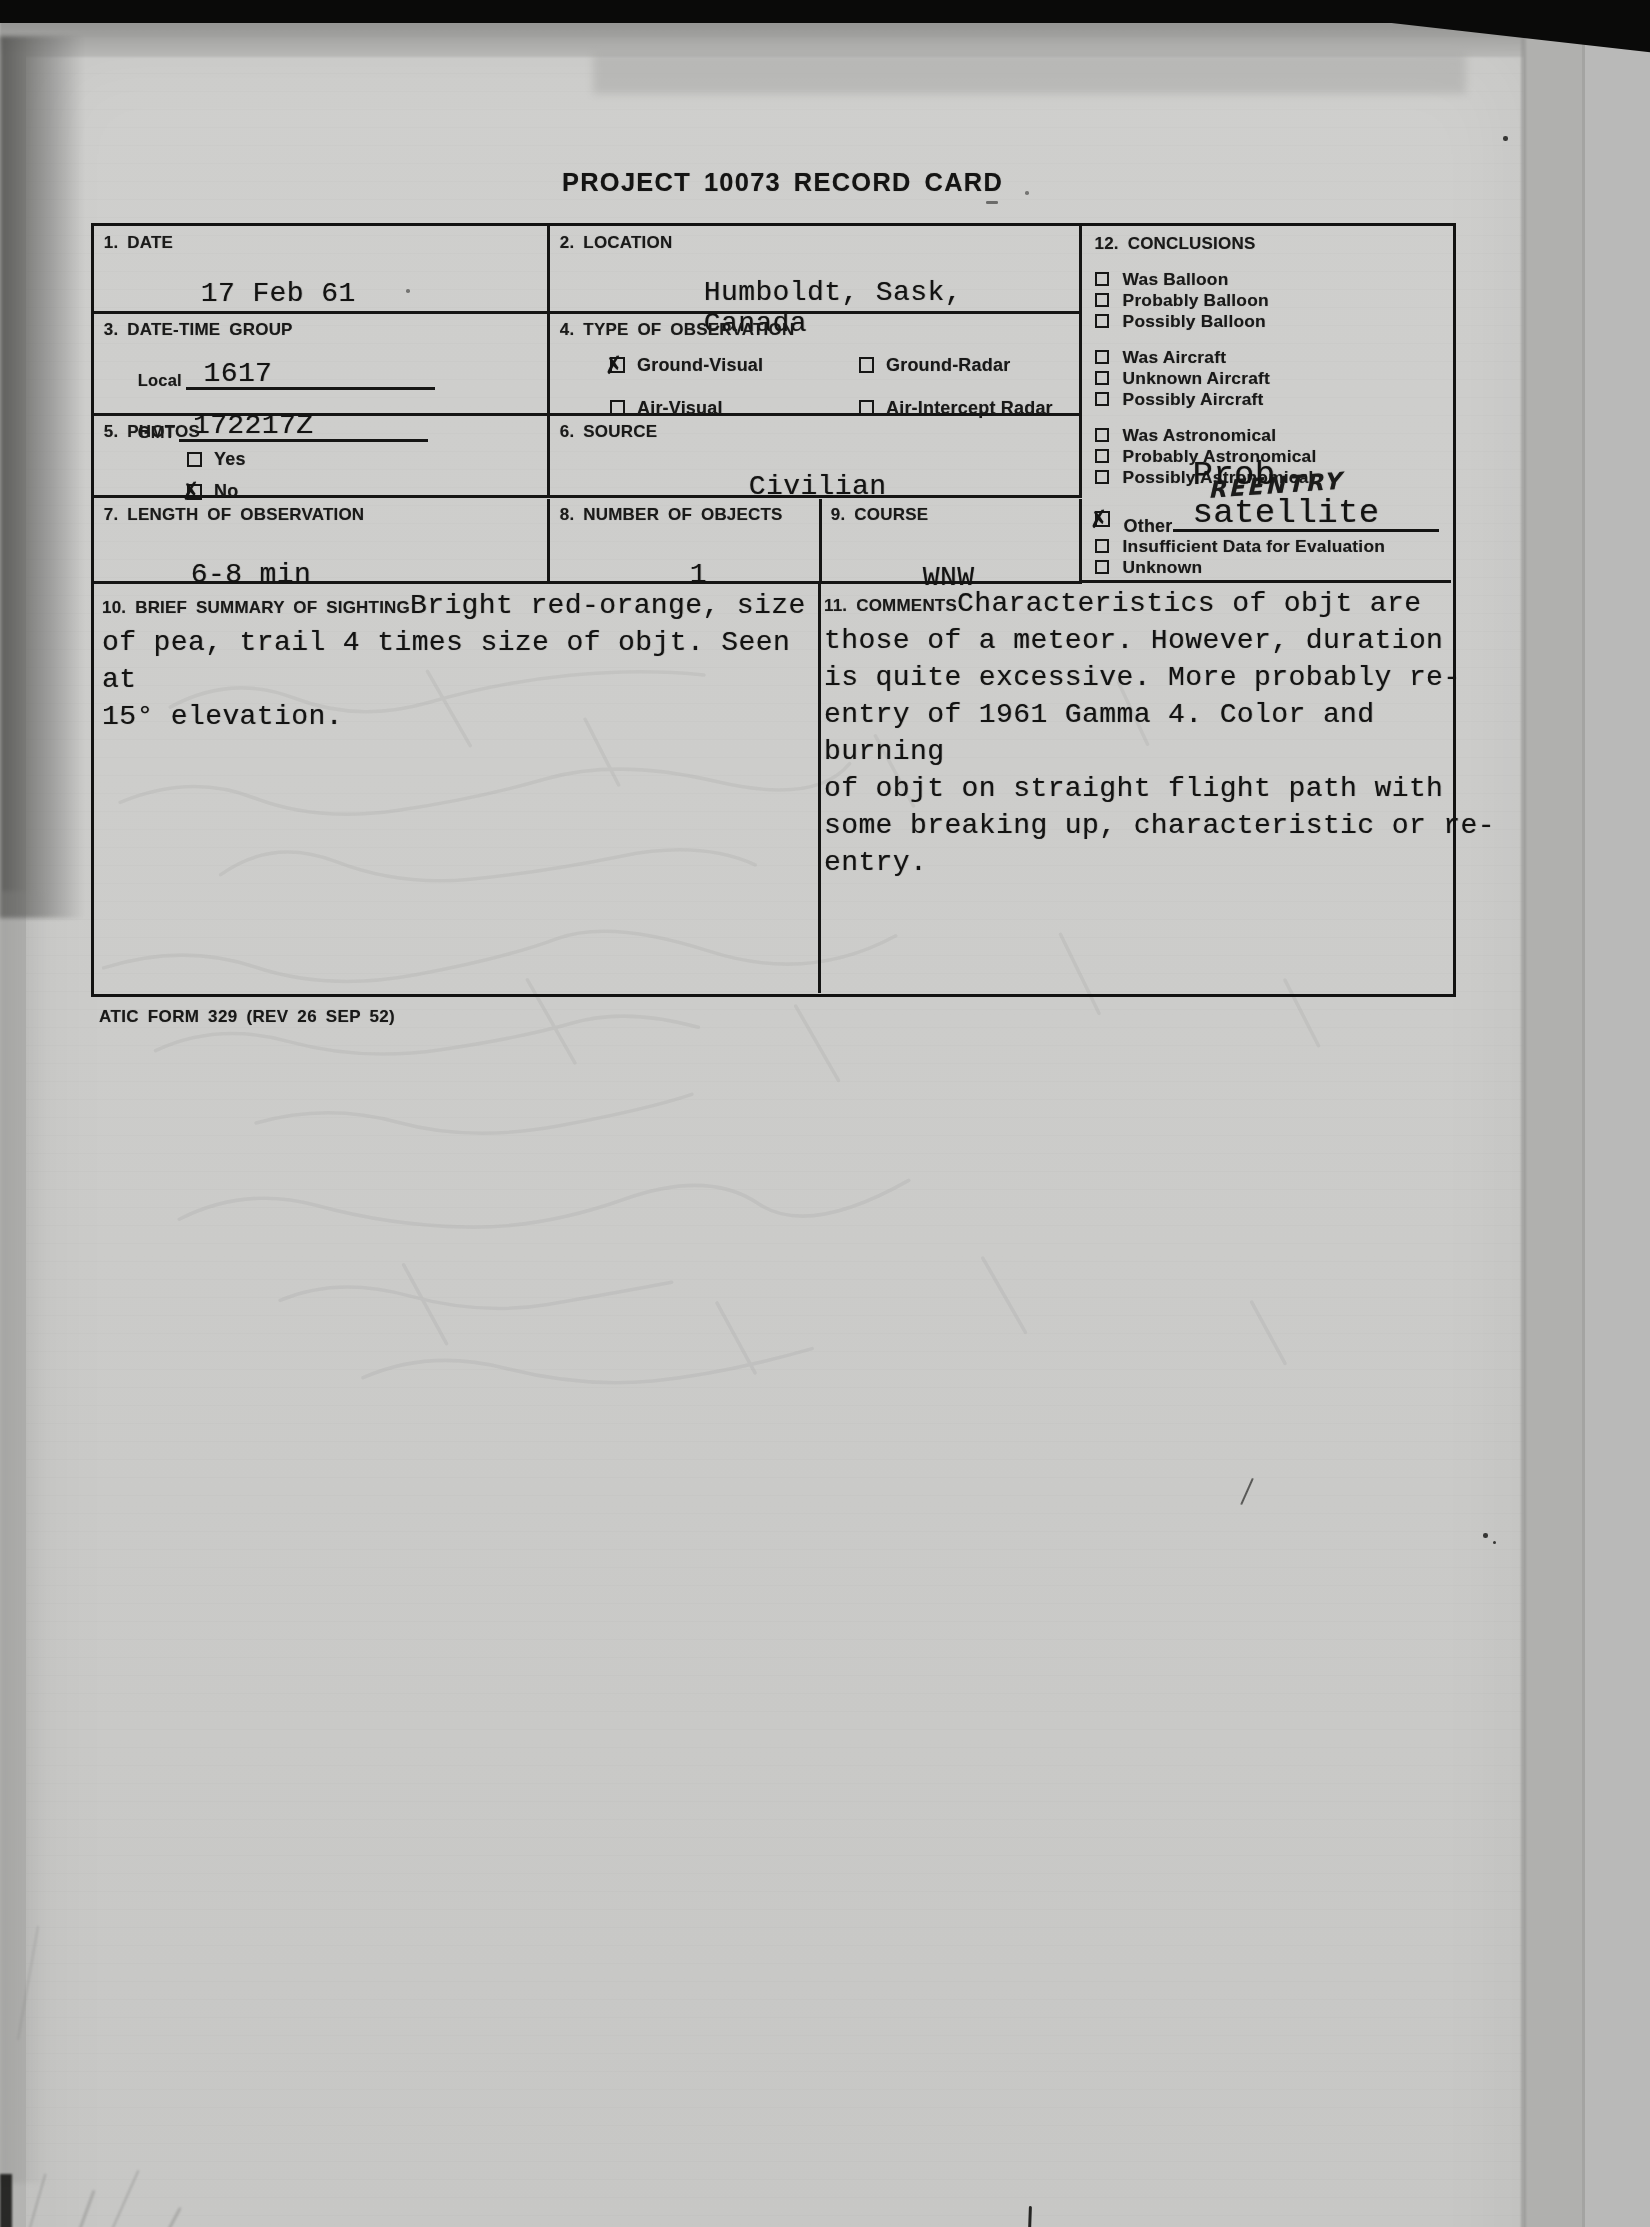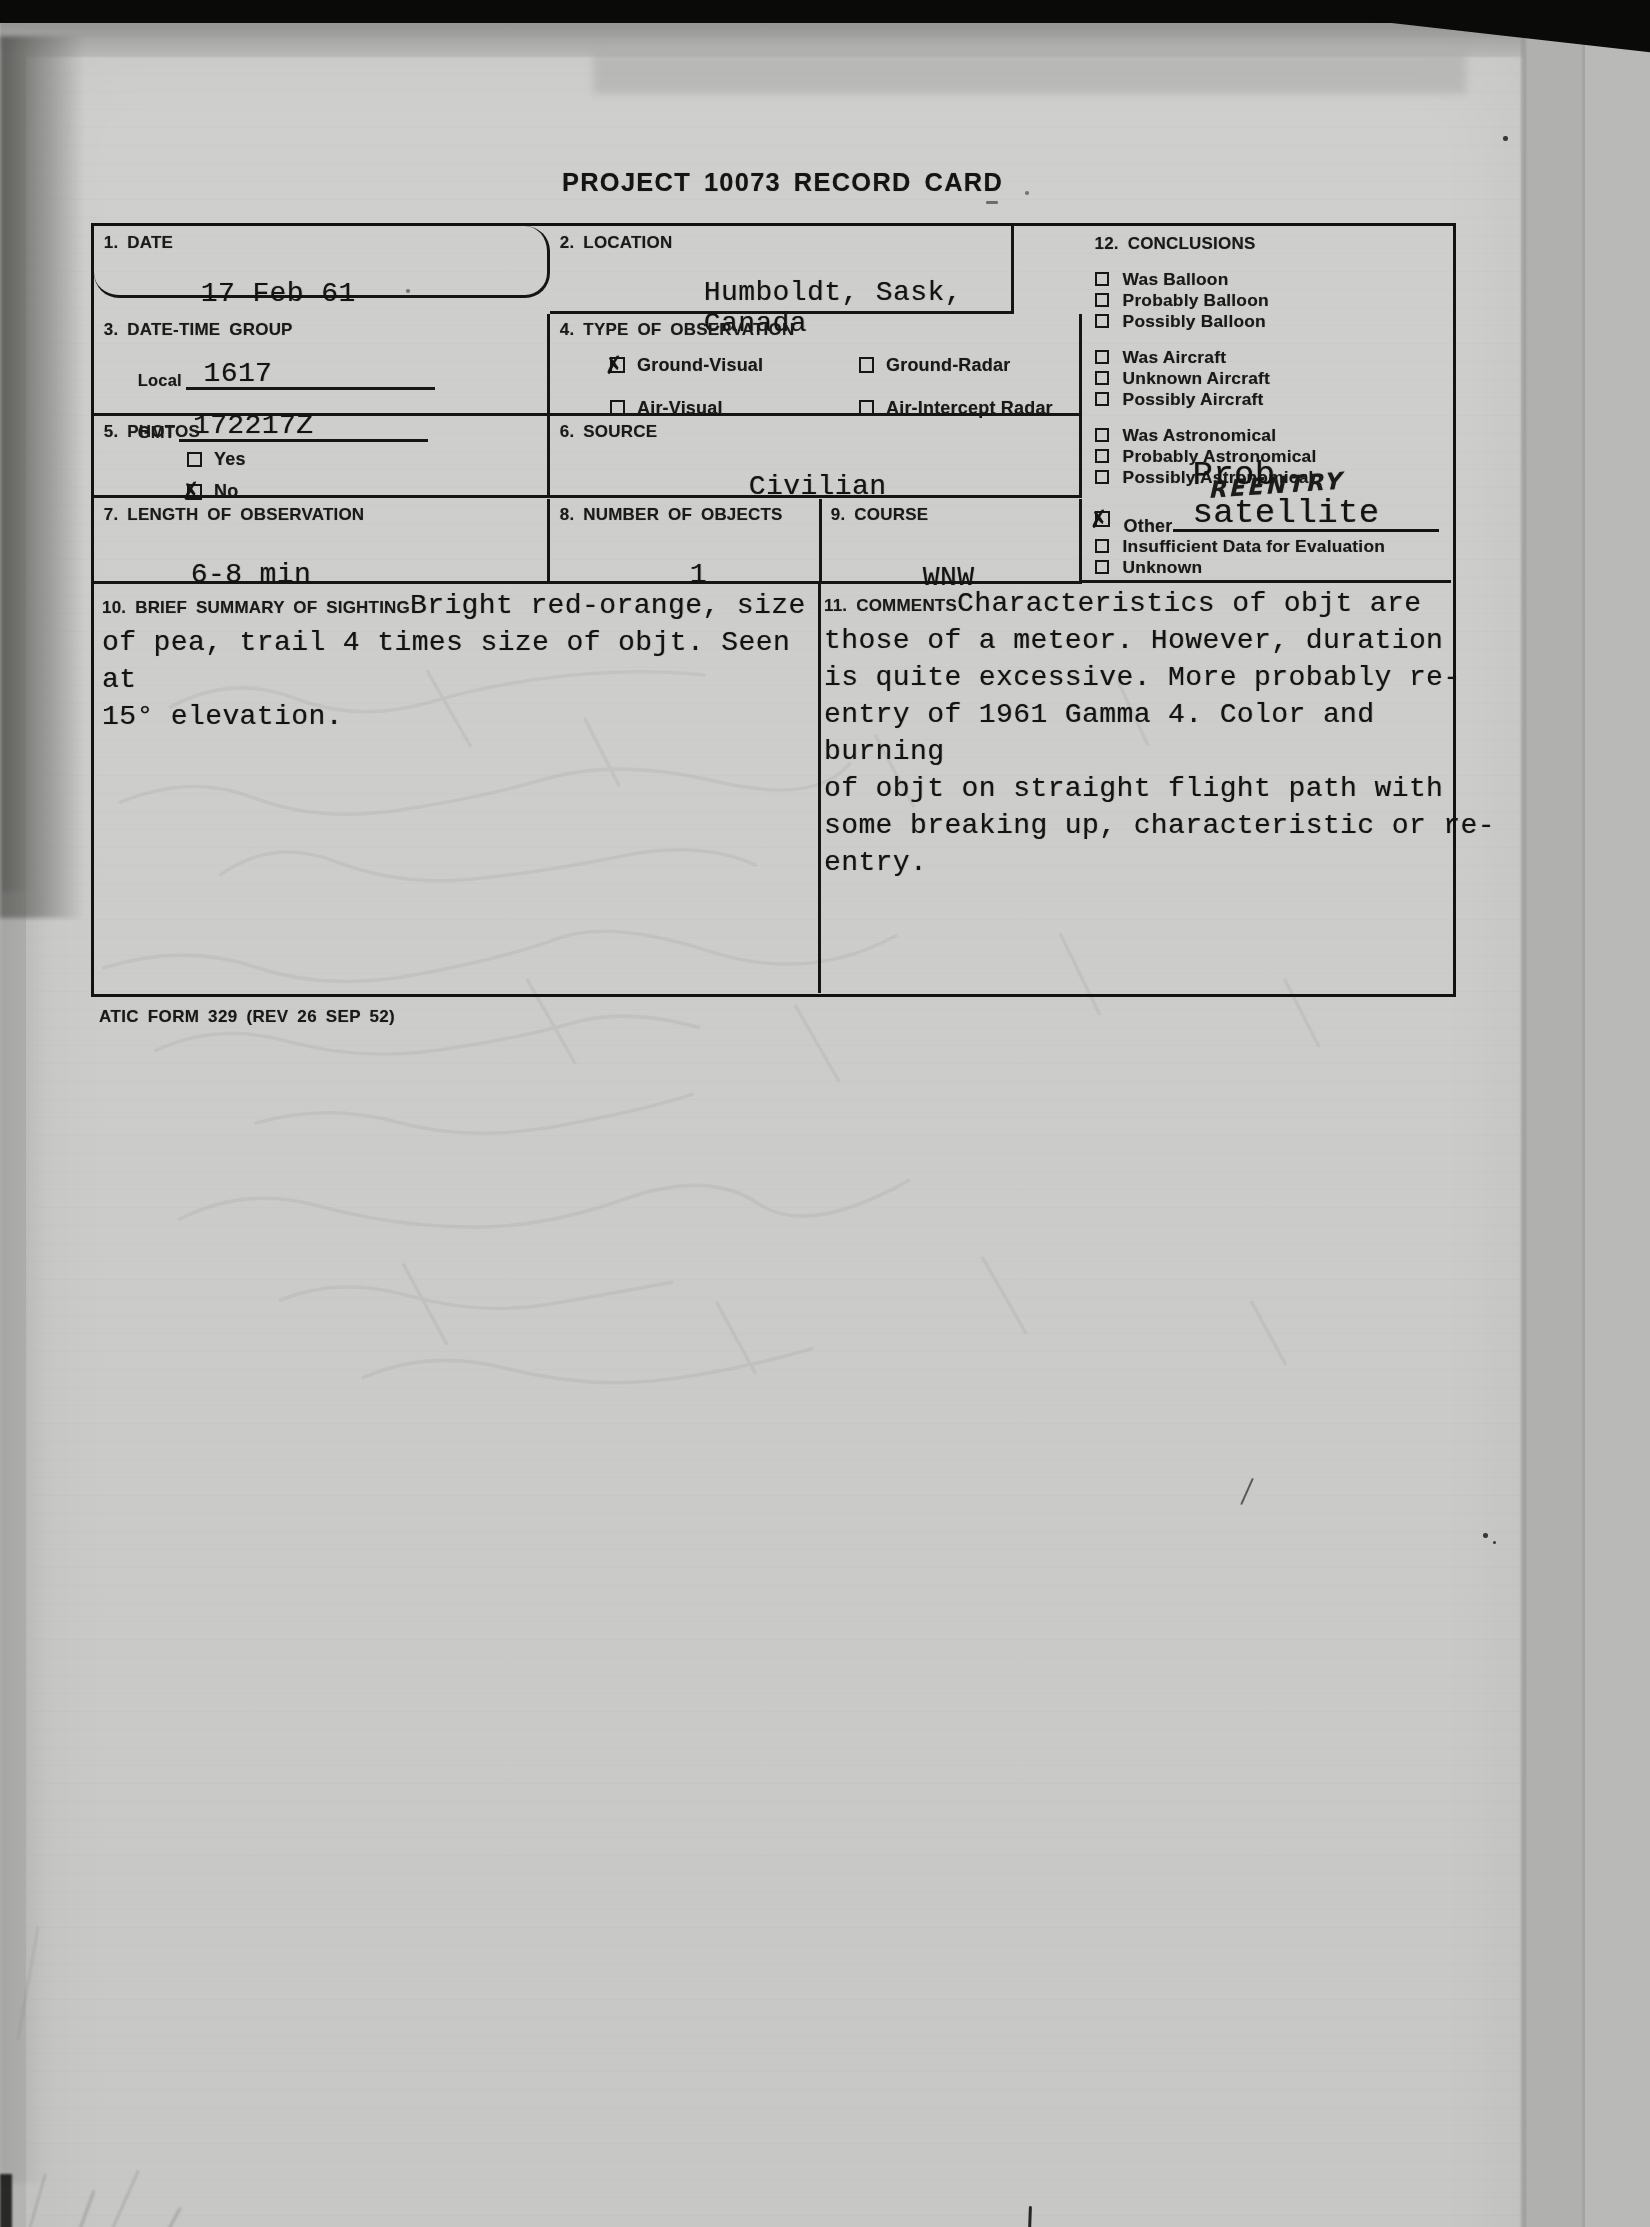--- a/index.html
+++ b/index.html
@@ -157,26 +157,26 @@
   <div class="slash" style="left:1246px;top:1477px;"></div>
   <div class="mark-one">
       <div class="st"></div>
     </div>
 </div>
 
 <div class="title">PROJECT 10073 RECORD CARD</div>
 
 <div class="card">
 
-  <div class="c c1 bR bB" style="left:0;top:0;width:456px;height:72px;padding:7.1px 0 0 9.8px;border-radius:25px;">
+  <div class="c c1 bR bB" style="left:0;top:0;width:456px;height:88px;padding:7.1px 0 0 9.8px;">
     <div class="lbl">1. DATE</div>
     <div class="typed">17 Feb 61</div>
   </div>
 
-  <div class="c c2 bR bB" style="left:456px;top:0;width:464px;height:88px;padding:7.1px 0 0 9.8px;">
+  <div class="c c2 bR bB" style="left:456px;top:0;width:532px;height:88px;padding:7.1px 0 0 9.8px;">
     <div class="lbl">2. LOCATION</div>
     <div class="typed">Humboldt, Sask, Canada</div>
   </div>
 
   <div class="c bB" style="left:988px;top:0;width:369px;height:357px;">
     <div class="concl">
       <div class="lbl">12. CONCLUSIONS</div>
 
       <div class="cgroup">
         <div class="copt">

